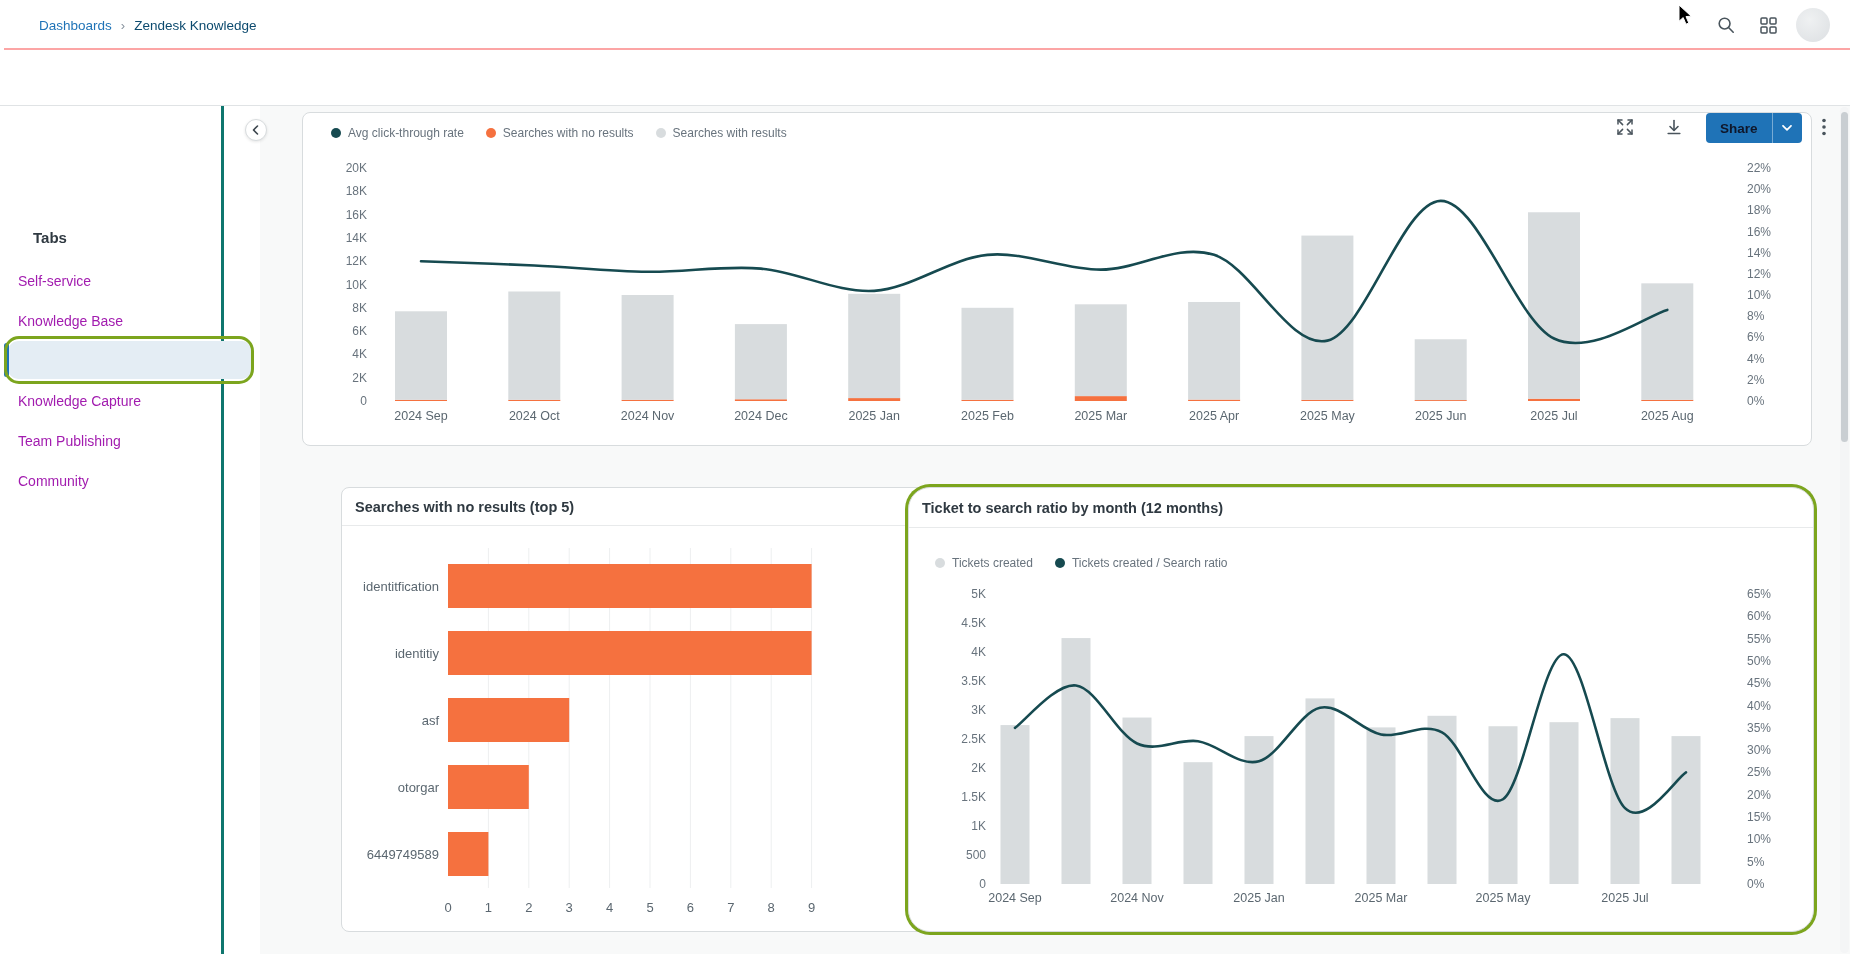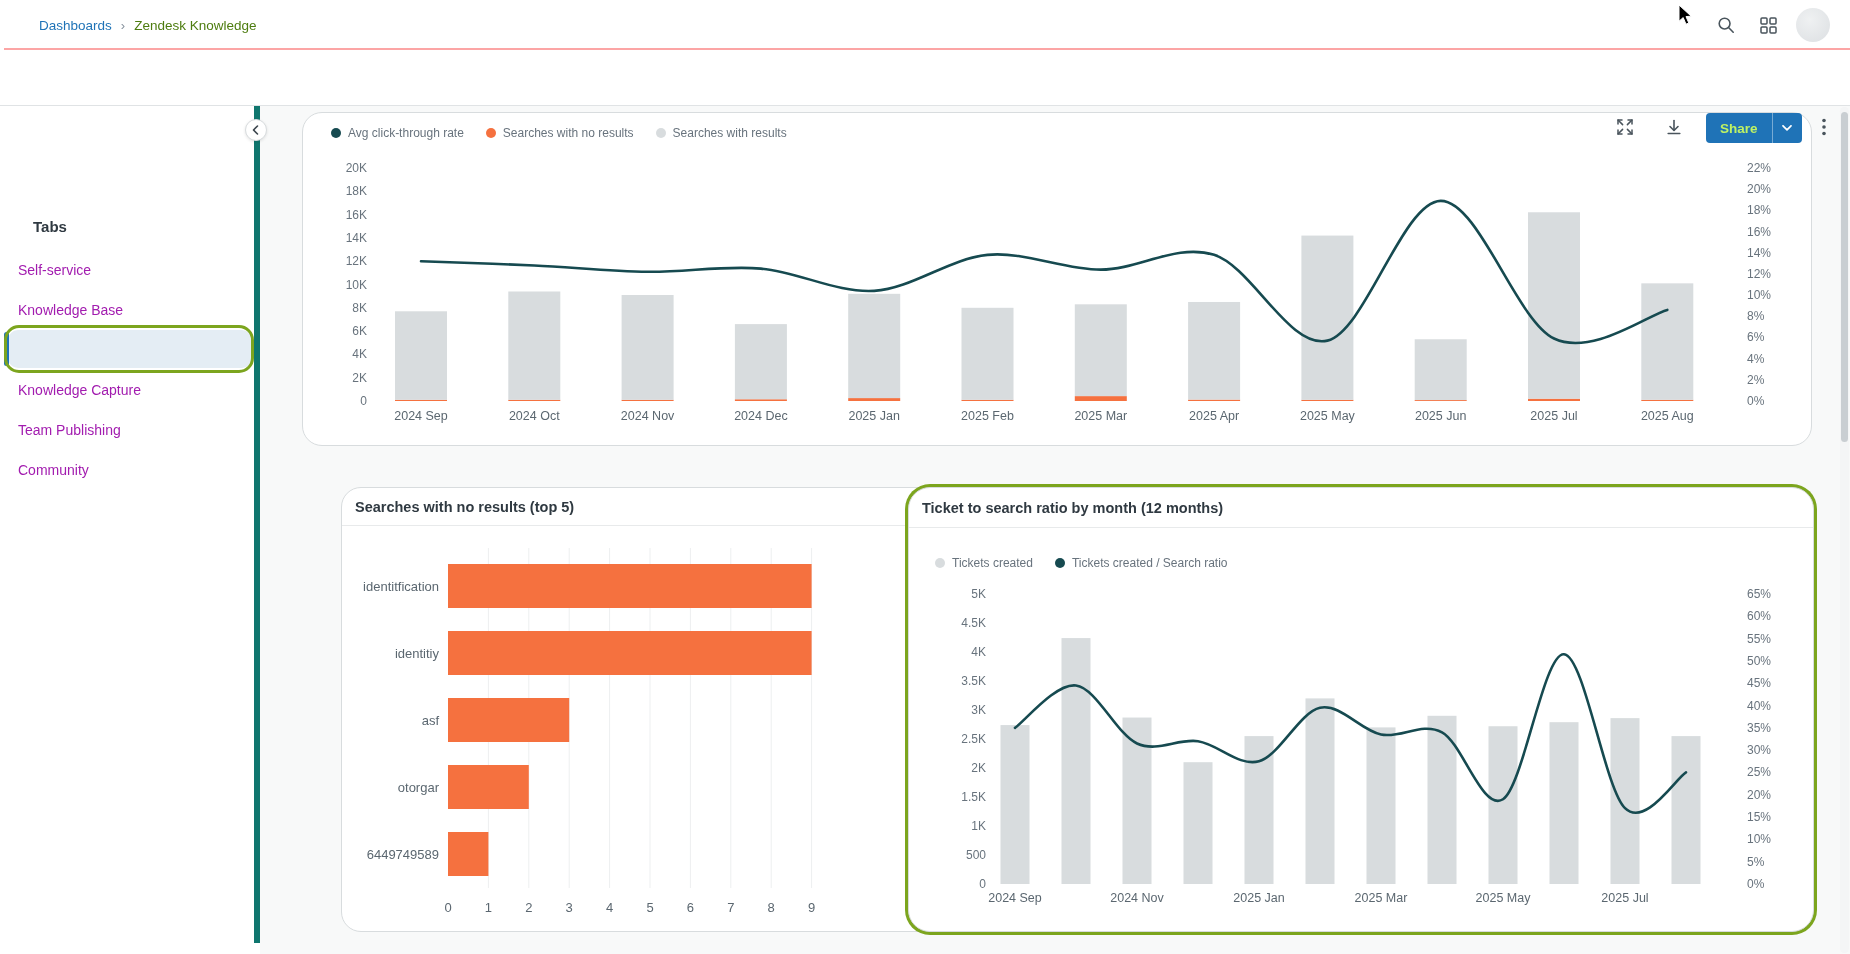--- a/index.html
+++ b/index.html
@@ -9,61 +9,61 @@
     background:#ffffff; color:#2F3941; position:relative; overflow:hidden;
   }
 
   
   .header { position:absolute; left:4px; top:0; width:1850px; height:50px;
             background:#fff; border-bottom:2px solid #fca5a5; z-index:10; }
   .breadcrumb { position:absolute; left:35px; top:0; height:50px; display:flex;
                 align-items:center; gap:9px; font-size:13.5px; }
   .crumb-link { color:#1F73B7; cursor:pointer; }
   .crumb-sep  { color:#87929D; font-size:13px; }
-  .crumb-cur  { color:#4d7c0f; }
+  .crumb-cur  { color:#0c4a6e; }
   .iconbtn { position:absolute; width:36px; height:36px; top:7px; border-radius:4px;
              display:flex; align-items:center; justify-content:center; cursor:pointer; }
   .avatar { position:absolute; width:34px; height:34px; border-radius:50%;
             background:radial-gradient(circle at 40% 35%, #EFF1F2, #DCDFE2);
             top:8px; left:1792px; cursor:pointer; }
 
   
   .toolbar { position:absolute; left:0; top:50px; width:1850px; height:56px;
              background:#fff; border-bottom:1px solid #E0E3E5; z-index:9; }
   .share-group { position:absolute; top:63px; left:1706px; height:30px; display:flex; }
-  .share-main { background:#1F73B7; color:#bef264; font-size:13.5px; font-weight:600;
+  .share-main { background:#1F73B7; color:#0f172a; font-size:13.5px; font-weight:600;
                 border:none; border-radius:4px 0 0 4px; padding:0 14px; height:30px; cursor:pointer;
                 font-family:"Liberation Sans", sans-serif; }
   .share-chev { background:#1F73B7; border:none; border-left:1px solid rgba(255,255,255,.4);
                 border-radius:0 4px 4px 0; width:30px; height:30px; cursor:pointer;
                 display:flex; align-items:center; justify-content:center; }
 
   
-  .sidebar { position:absolute; left:0; top:95px; width:260px; height:848px;
-             background:#fff; border-right:6px solid #0f766e; z-index:5; }
+  .sidebar { position:absolute; left:0; top:106px; width:224px; height:848px;
+             background:#fff; border-right:3px solid #0f766e; z-index:5; }
   .mainbg  { position:absolute; left:260px; top:106px; width:1590px; height:848px;
              background:#F8F9F9; }
   .side-title { position:absolute; left:33px; top:112px; height:38px; display:flex;
                 align-items:center; font-size:15px; font-weight:700; color:#2F3941; }
   .side-item { position:absolute; left:0; width:260px; height:38px; display:flex;
                align-items:center; padding-left:18px; font-size:14px; color:#a21caf;
                cursor:pointer; }
   .sel-bg   { position:absolute; left:8px; top:235px; width:244px; height:38px;
               background:#E4EDF4; border-radius:10px; }
   .sel-bar  { position:absolute; left:4px; top:237px; width:5px; height:34px;
               background:#1F73B7; border-radius:3px; }
   .sel-ring { position:absolute; left:4px; top:230px; width:250px; height:48px;
               border:3px solid #7CA51E; border-radius:15px; pointer-events:none; z-index:6; }
   .collapse-btn { position:absolute; left:245px; top:119px; width:22px; height:22px;
                   border-radius:50%; background:#fff; border:1px solid #D8DCDE;
                   box-shadow:0 1px 3px rgba(0,0,0,.10); display:flex; align-items:center;
                   justify-content:center; cursor:pointer; z-index:7; }
 
   
-  .card { position:absolute; background:#fff; border:1px solid #D8DCDE; border-radius:20px; }
+  .card { position:absolute; background:#fff; border:1px solid #D8DCDE; border-radius:8px; }
   #card1 { left:302px; top:112px;  width:1510px; height:334px; }
   #card2 { left:302px; top:487px;  width:601px;  height:445px;margin-left:39px; }
   #card3 { left:908px; top:487px;  width:906px;  height:445px;
            box-shadow:0 0 0 3px #7CA51E; border-radius:22px; }
   .card-title-row { position:absolute; left:0; top:0; right:0; height:38px;
                     border-bottom:1px solid #E8EAEB; display:flex; align-items:center;
                     padding-left:13px; font-size:14.5px; font-weight:700; color:#2F3941; }
   .legend { position:absolute; display:flex; align-items:center; gap:22px; z-index:3; }
   .legend-item { display:flex; align-items:center; gap:7px; font-size:12px; color:#68737D; }
   .dot { width:10px; height:10px; border-radius:50%; flex:0 0 auto; }

